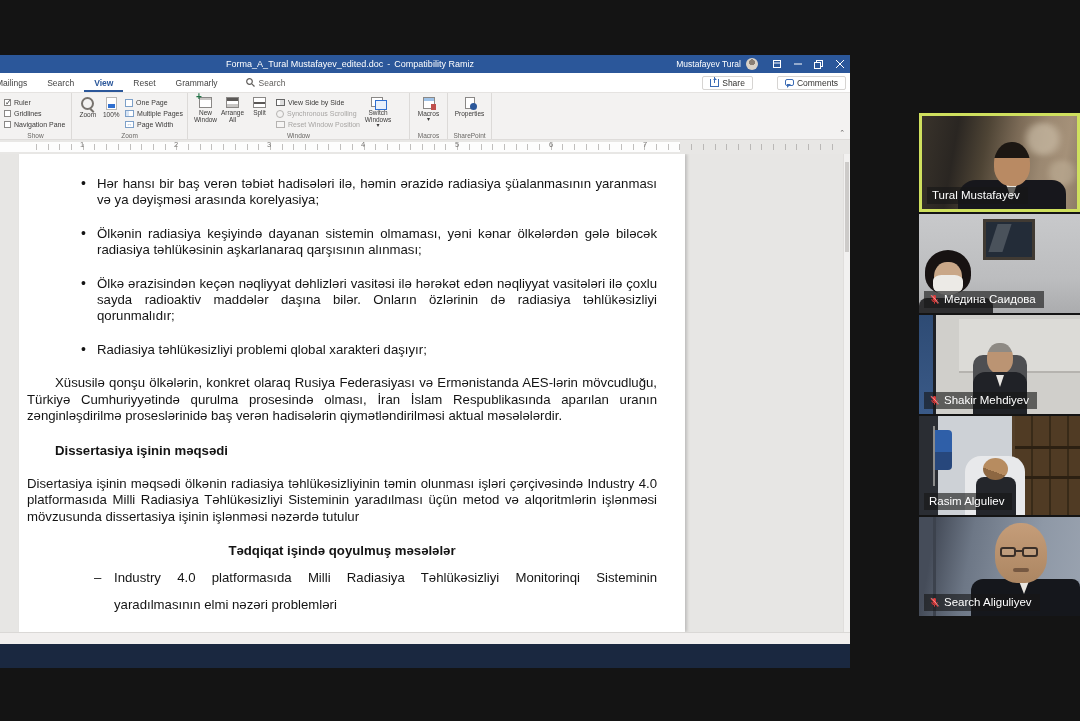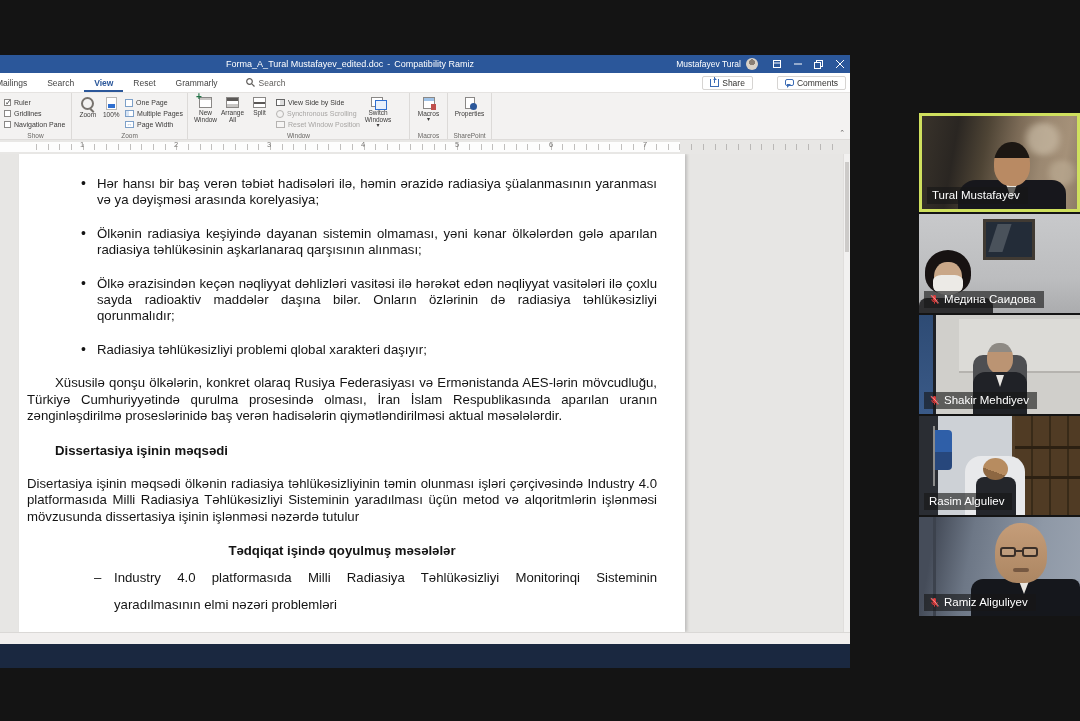--- a/index.html
+++ b/index.html
@@ -368,21 +368,21 @@
       <span class="ruler-num" style="left:455px;">5</span>
       <span class="ruler-num" style="left:549px;">6</span>
       <span class="ruler-num" style="left:643px;">7</span>
     </div>
 
     <div class="doc-area">
       <div class="page">
         <div class="page-content">
           <ul class="bullets">
             <li>Hər hansı bir baş verən təbiət hadisələri ilə, həmin ərazidə radiasiya şüalanmasının yaranması və ya dəyişməsi arasında korelyasiya;</li>
-            <li>Ölkənin radiasiya keşiyində dayanan sistemin olmaması, yəni kənar ölkələrdən gələ aparılan radiasiya təhlükəsinin aşkarlanaraq qarşısının alınması;</li>
+            <li>Ölkənin radiasiya keşiyində dayanan sistemin olmaması, yəni kənar ölkələrdən gələ biləcək radiasiya təhlükəsinin aşkarlanaraq qarşısının alınması;</li>
             <li>Ölkə ərazisindən keçən nəqliyyat dəhlizləri vasitəsi ilə hərəkət edən nəqliyyat vasitələri ilə çoxlu sayda radioaktiv maddələr daşına bilər. Onların özlərinin də radiasiya təhlükəsizliyi qorunmalıdır;</li>
             <li>Radiasiya təhlükəsizliyi problemi qlobal xarakteri daşıyır;</li>
           </ul>
           <p class="para1">Xüsusilə qonşu ölkələrin, konkret olaraq Rusiya Federasiyası və Ermənistanda AES-lərin mövcudluğu, Türkiyə Cumhuriyyətində qurulma prosesində olması, İran İslam Respublikasında aparılan uranın zənginləşdirilmə proseslərinidə baş verən hadisələrin qiymətləndirilməsi aktual məsələlərdir.</p>
           <p class="dochead1">Dissertasiya işinin məqsədi</p>
           <p class="para2">Disertasiya işinin məqsədi ölkənin radiasiya təhlükəsizliyinin təmin olunması işləri çərçivəsində Industry 4.0 platformasıda Milli Radiasiya Təhlükəsizliyi Sisteminin yaradılması üçün metod və alqoritmlərin işlənməsi mövzusunda dissertasiya işinin işlənməsi  nəzərdə tutulur</p>
           <p class="dochead2">Tədqiqat işində qoyulmuş məsələlər</p>
           <div class="dash-item">
             <span class="marker">–</span>
             <span>Industry 4.0 platformasıda Milli Radiasiya Təhlükəsizliyi Monitorinqi Sisteminin yaradılmasının elmi nəzəri problemləri</span>
@@ -483,18 +483,18 @@
         <div class="stache"></div>
       </div>
       <div class="name-tag">
         <svg width="11" height="11" viewBox="0 0 24 24">
           <path d="M12 15a3.2 3.2 0 0 0 3.2-3.2V5.2a3.2 3.2 0 0 0-6.4 0v6.6A3.2 3.2 0 0 0 12 15z" fill="#e23b3b"></path>
           <path d="M6 11a6 6 0 0 0 12 0" fill="none" stroke="#e23b3b" stroke-width="2"></path>
           <line x1="12" y1="17" x2="12" y2="21" stroke="#e23b3b" stroke-width="2"></line>
           <line x1="4" y1="3" x2="20" y2="21" stroke="#e23b3b" stroke-width="2.4"></line>
           <line x1="5.2" y1="2" x2="21.2" y2="20" stroke="#fff" stroke-width="1"></line>
         </svg>
-        <span>Ramiz Aliguliyev</span>
+        <span>Search Aliguliyev</span>
       </div>
     </div>
 
   </div>
 </div>
 
 </body></html>

